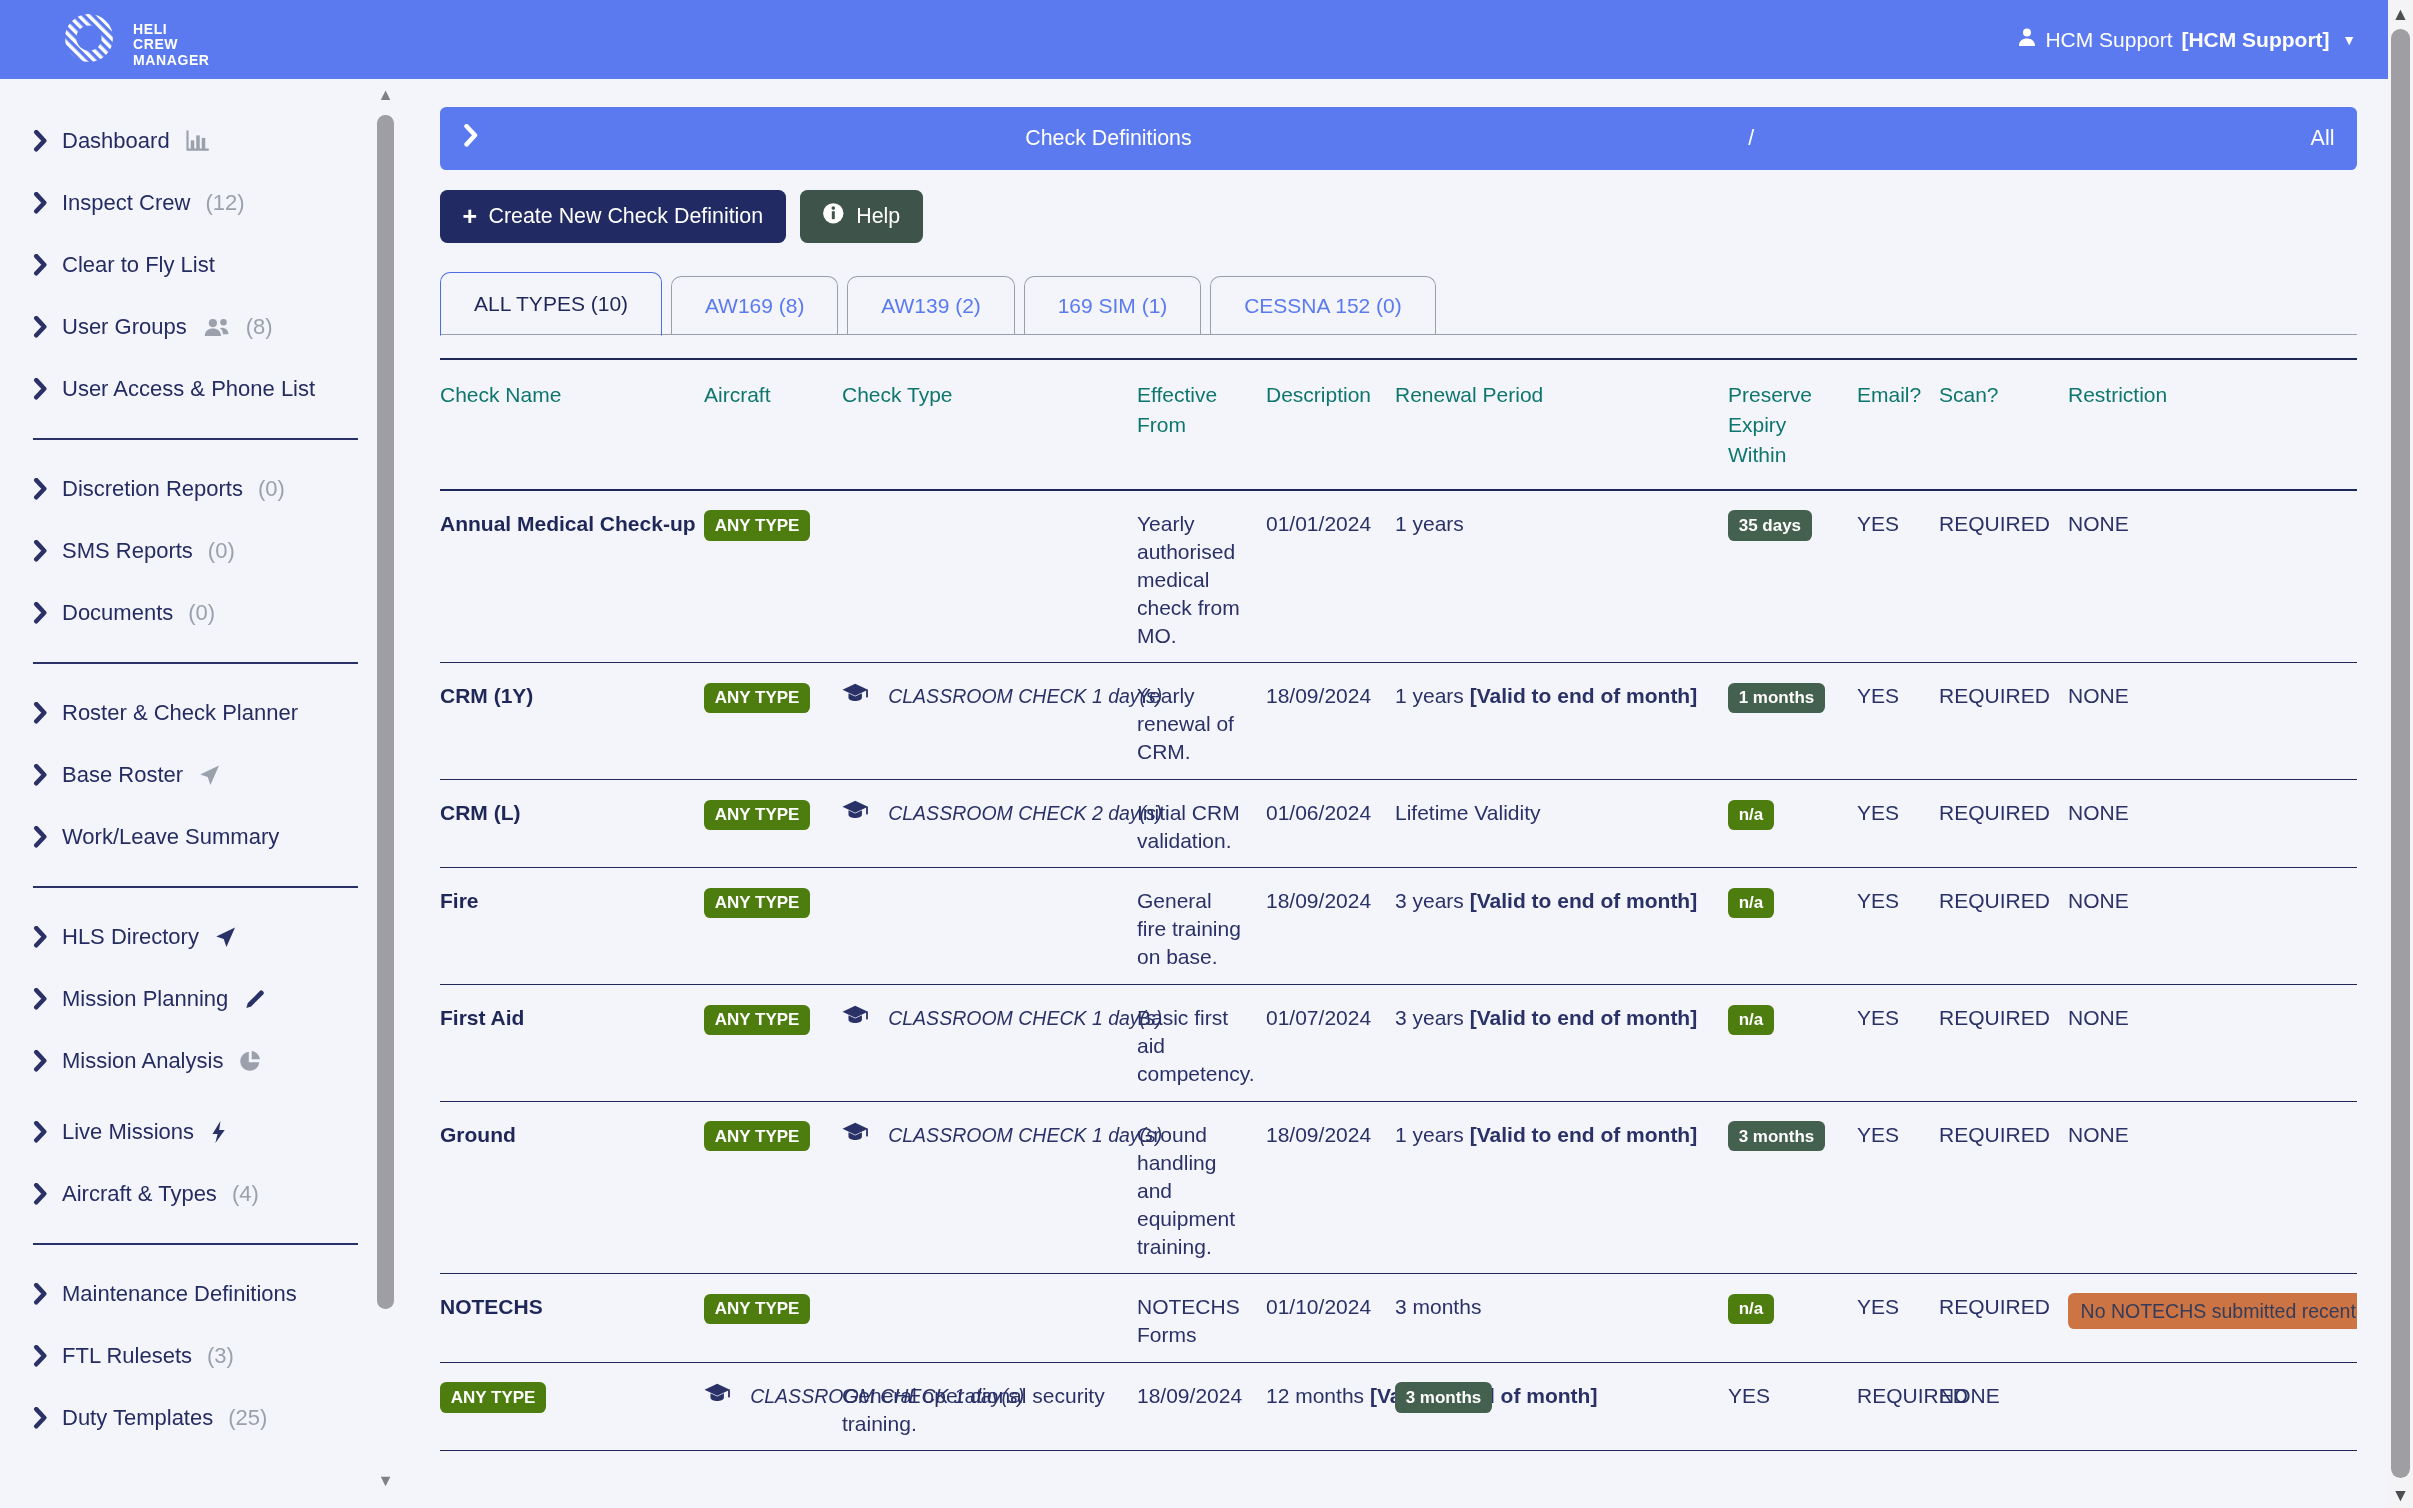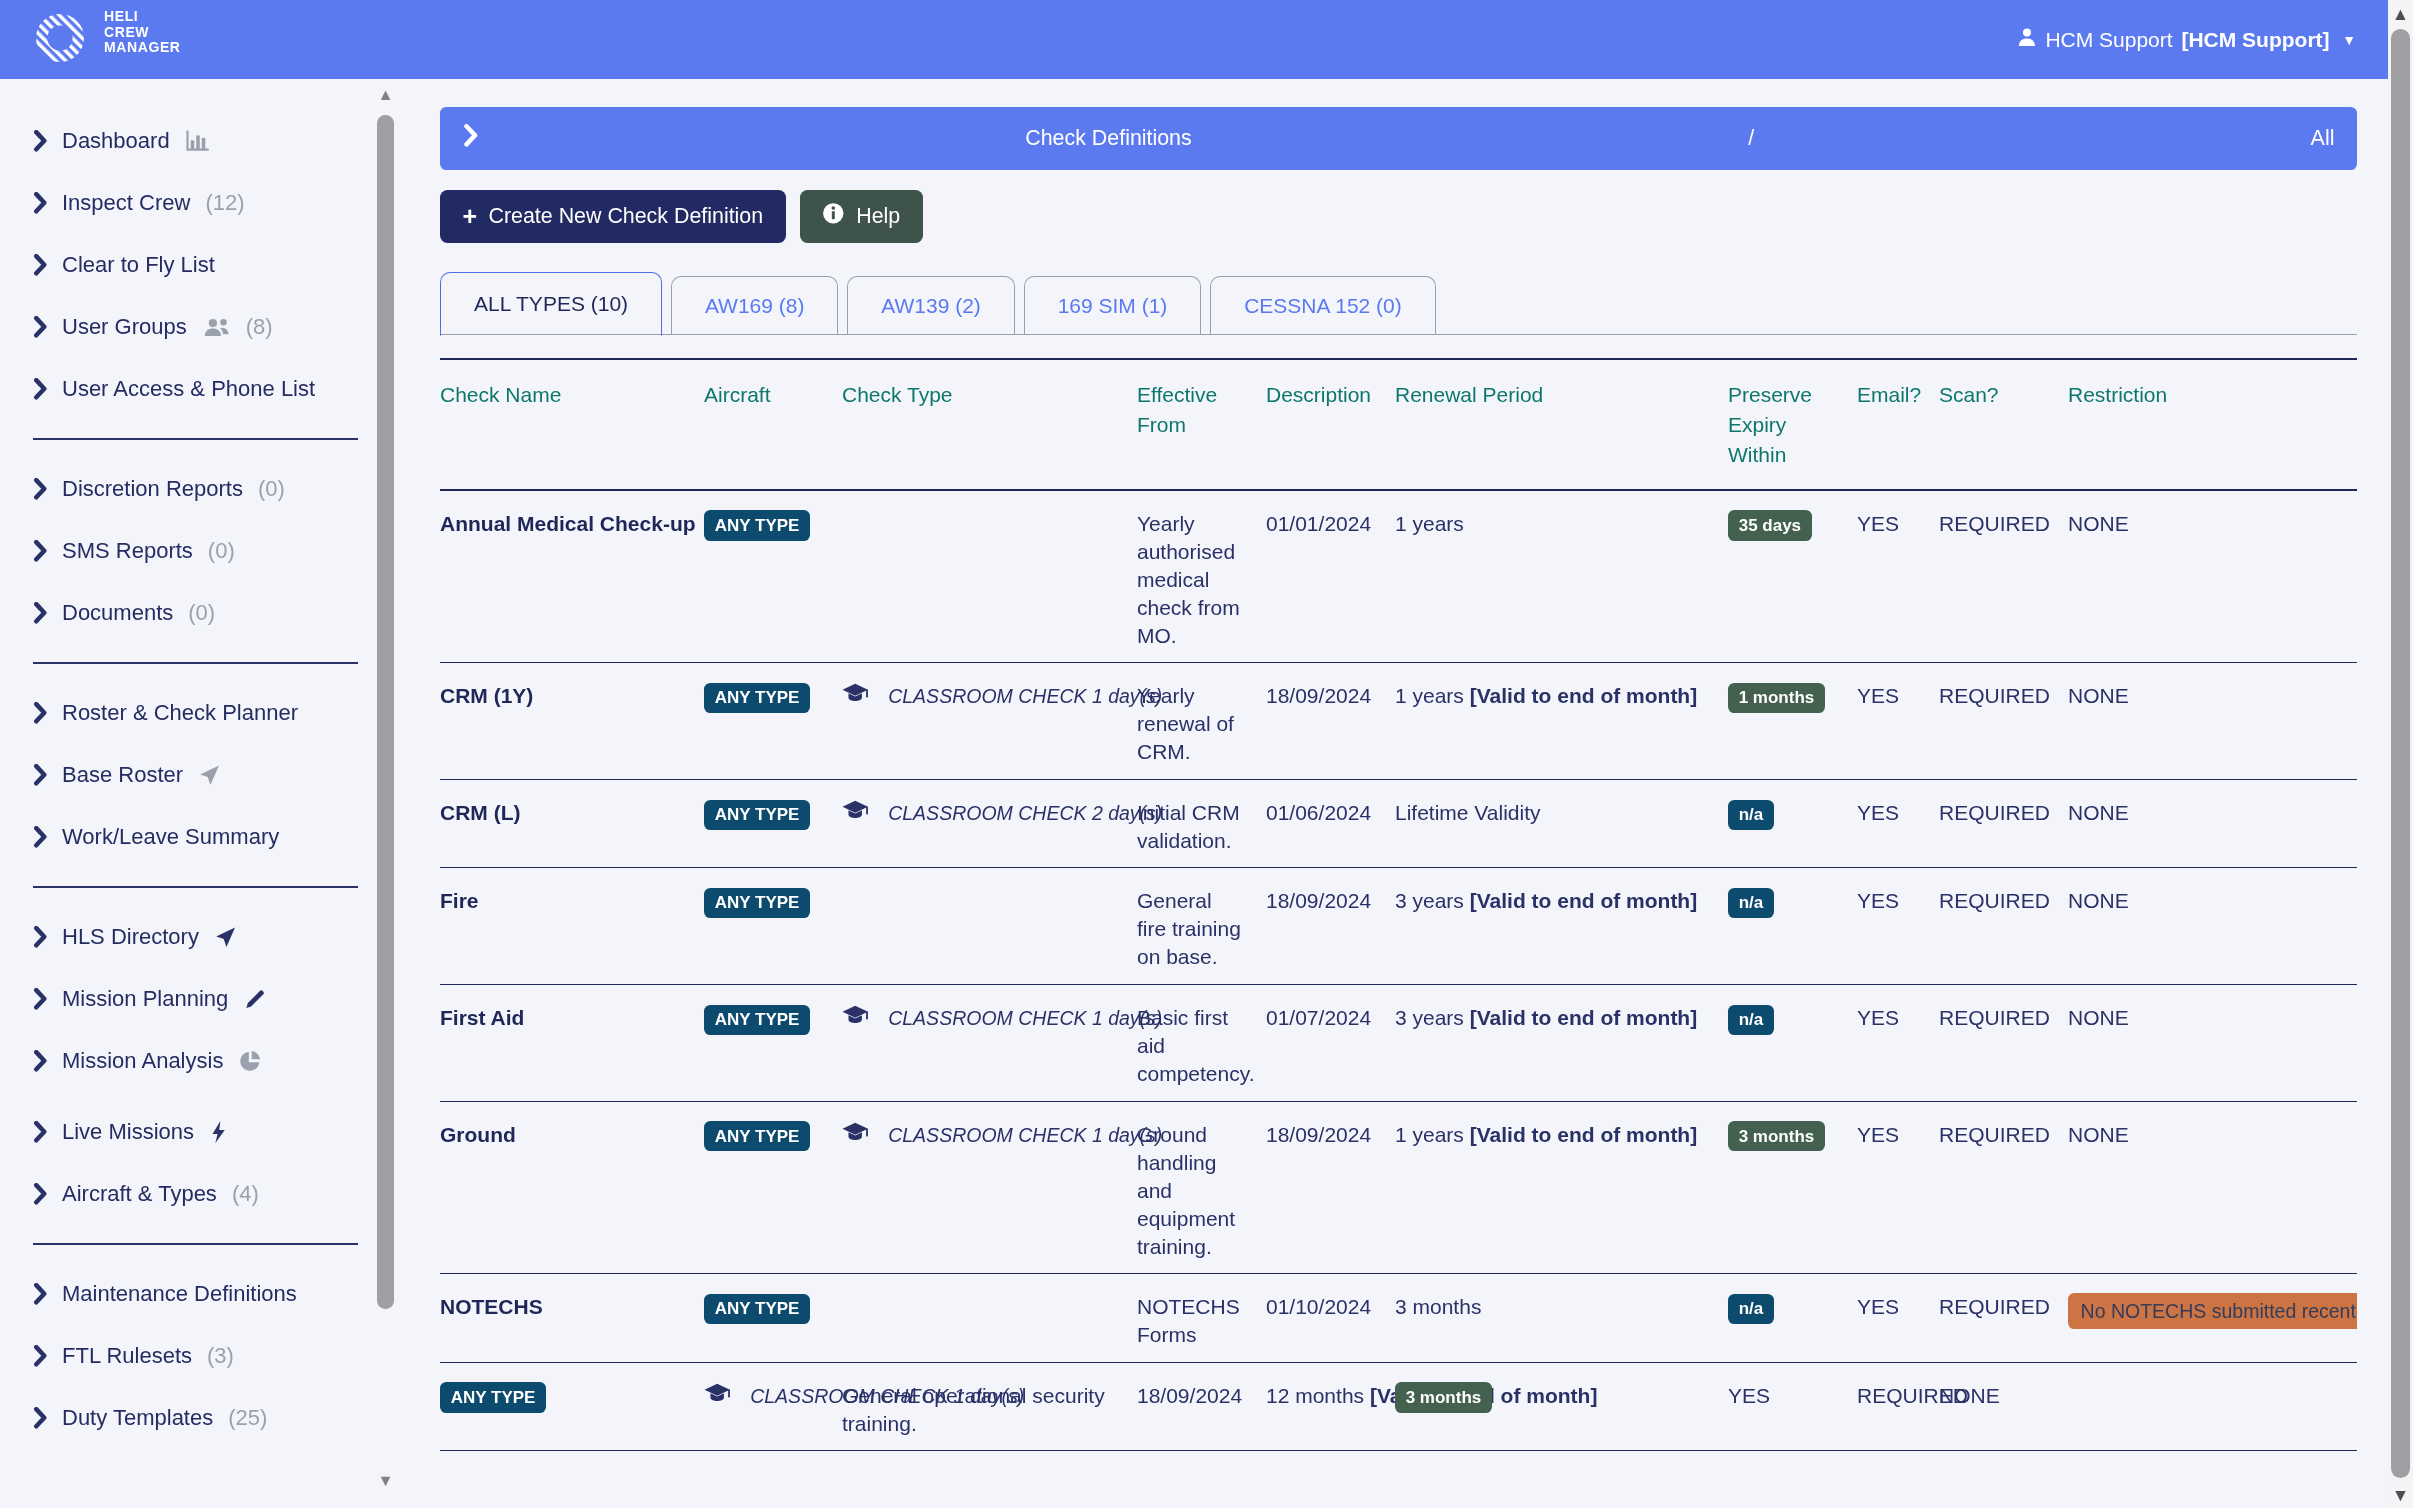--- a/index.html
+++ b/index.html
@@ -2,21 +2,21 @@
 <html style="font-size:10px"><head>
 <meta charset="utf-8">
 <style>
   html,body{margin:0;padding:0;}
   body{
     width:2413px;height:1508px;overflow:hidden;position:relative;
     background:#f3f5fb;font-family:"Liberation Sans",sans-serif;color:#2a3166;
   }
   
   .topbar{position:absolute;left:0;top:0;width:2413px;height:79px;background:#5b7af0;z-index:5;}
-  .logo{position:absolute;left:31px;top:8.8px;display:flex;align-items:flex-start;gap:15px;cursor:pointer;}
+  .logo{position:absolute;left:60px;top:8.8px;display:flex;align-items:flex-end;gap:15px;cursor:pointer;}
   .logo-text div{color:#fff;font-weight:bold;font-size:14px;line-height:15.7px;letter-spacing:0.6px;}
   .user-menu{position:absolute;right:57px;top:0;height:79px;display:flex;align-items:center;gap:8.8px;color:#fff;font-size:21px;cursor:pointer;}
   .user-menu b{font-weight:bold;}
   .user-menu .caret{font-size:14px;margin-left:3.8px;}
   
   .sidebar{position:absolute;left:0;top:79px;width:415px;height:1430px;background:#f3f5fb;}
   .side-nav{padding:49px 44px 0 33px;}
   .side-item{display:flex;align-items:center;gap:15px;margin-bottom:36px;font-size:22px;color:#252c62;cursor:pointer;white-space:nowrap;}
   .side-item .count{color:#9aa1ac;}
   .side-item .chev{flex:0 0 auto;display:inline-flex;}
@@ -45,21 +45,21 @@
   .tbl{margin-top:22.6px;overflow:hidden;}
   .trow{display:grid;grid-template-columns:264px 138px 295px 129px 129px 333px 129px 82px 129px 1fr;border-bottom:1.9px solid #1f2758;}
   .tbl-header{border-top:2.5px solid #1f2758;border-bottom:2.5px solid #1f2758;}
   .tbl-header .cell{font-size:21px;color:#0f766e;padding:20px 12.6px 19px 0;line-height:30px;}
   .cell{font-size:21px;color:#2a3166;padding:19px 25px 12.6px 0;line-height:28px;min-height:75px;box-sizing:border-box;}
   .trow.partial{border-bottom:none;}
   .c-name{font-weight:bold;color:#1f2758;white-space:nowrap;}
   .c-renewal{white-space:nowrap;}
   .c-renewal b{font-weight:bold;}
   .badge{display:inline-block;padding:4.4px 10.7px;border-radius:6.3px;color:#fff;font-weight:bold;font-size:17px;line-height:21.4px;white-space:nowrap;}
-  .badge.blue{background:#0c4a6e;}
+  .badge.blue{background:#4d7c0f;}
   .badge.green{background:#44604e;}
   .ct{display:flex;align-items:flex-start;gap:8.8px;}
   .ct-label{font-style:italic;font-size:19.5px;white-space:nowrap;margin-left:11px;}
   .warn{display:inline-block;background:#cd7444;color:#343c59;padding:3.8px 12.6px;border-radius:6.3px;font-size:19.5px;white-space:nowrap;}
   
   .page-scroll{position:absolute;right:0;top:0;width:25px;height:1508px;background:#f4f4f6;z-index:9;}
   .page-scroll .thumb{position:absolute;left:3.1px;top:29px;width:19px;height:1449px;background:#9e9ea3;border-radius:9.4px;}
   .page-scroll .arr{position:absolute;left:0;width:25px;text-align:center;color:#4d4d52;font-size:17.6px;}
   .page-scroll .arr.up{top:3.8px;}
   .page-scroll .arr.down{top:1485px;}

